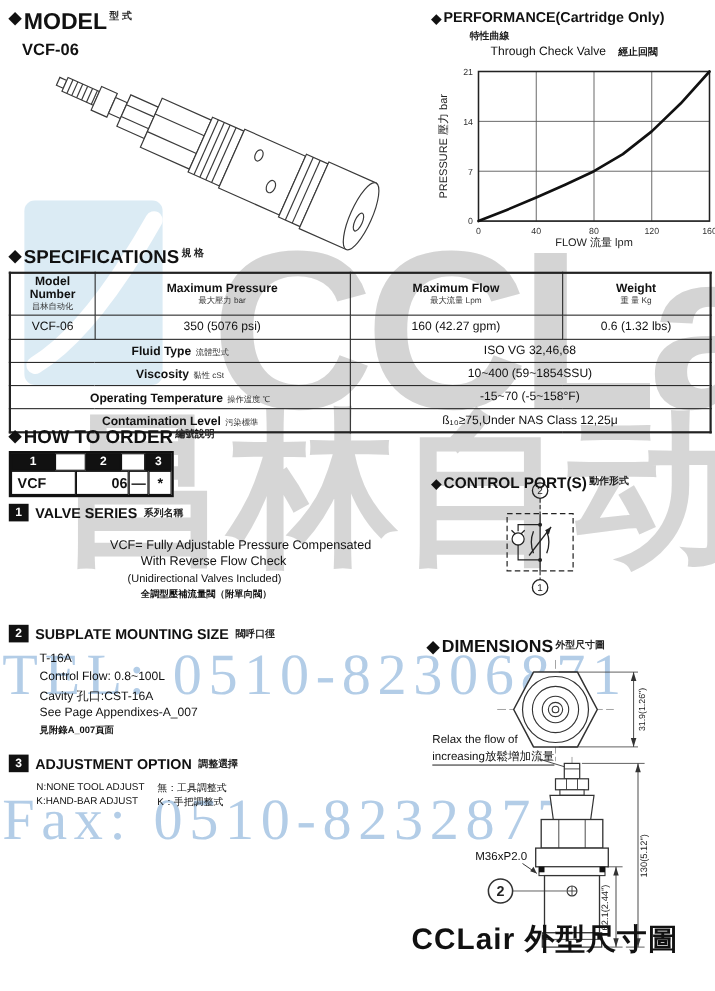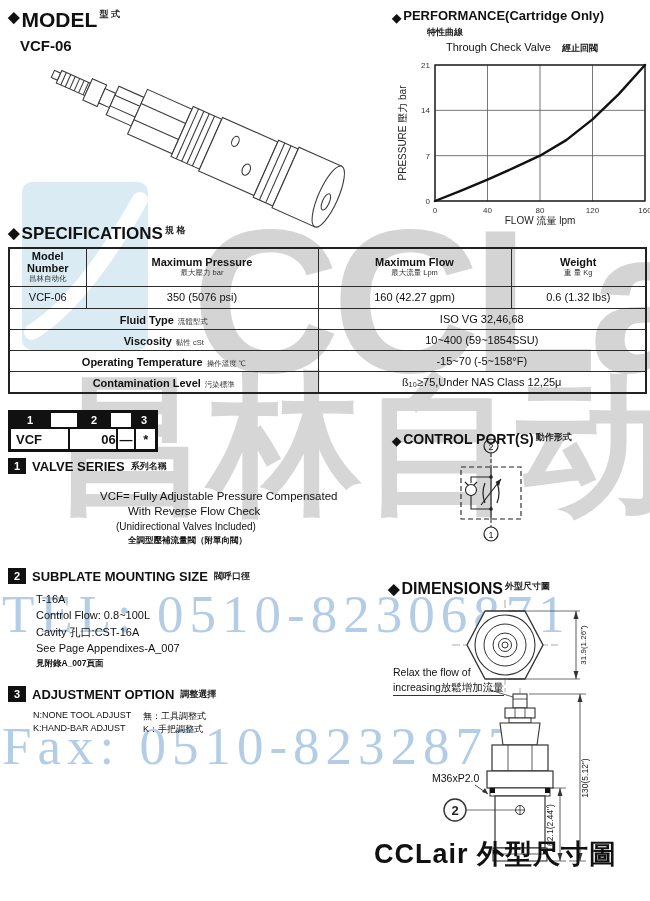--- a/index.html
+++ b/index.html
@@ -177,20 +177,25 @@
         <td colspan="2" class="cell-val">-15~70 (-5~158°F)</td>
       </tr>
       <tr style="height:19px;">
         <td colspan="2"><span class="cell-en">Contamination Level</span><span class="prop-zh">污染標準</span></td>
         <td colspan="2" class="cell-val">ß₁₀≥75,Under NAS Class 12,25μ</td>
       </tr>
     </tbody>
       </table>
   </div>
 
+  <div class="abs sec-head" style="left:8px;top:388px;">
+    <span class="diamond"></span>
+    <span style="font-size:17px;">HOW TO  ORDER</span>
+    <span class="zh">編號說明</span>
+  </div>
   <div class="order-box" style="left:8px;top:410px;">
     <div class="order-row" style="height:16px;">
       <div class="ocell black" style="width:40px;">1</div>
       <div class="ocell" style="width:28px;"></div>
       <div class="ocell black" style="width:32px;">2</div>
       <div class="ocell" style="width:22px;"></div>
       <div class="ocell black" style="width:24px;">3</div>
     </div>
     <div class="order-row" style="height:22px;font-weight:bold;font-size:13px;">
       <div class="ocell" style="width:68px;justify-content:flex-start;padding-left:5px;">VCF</div>

